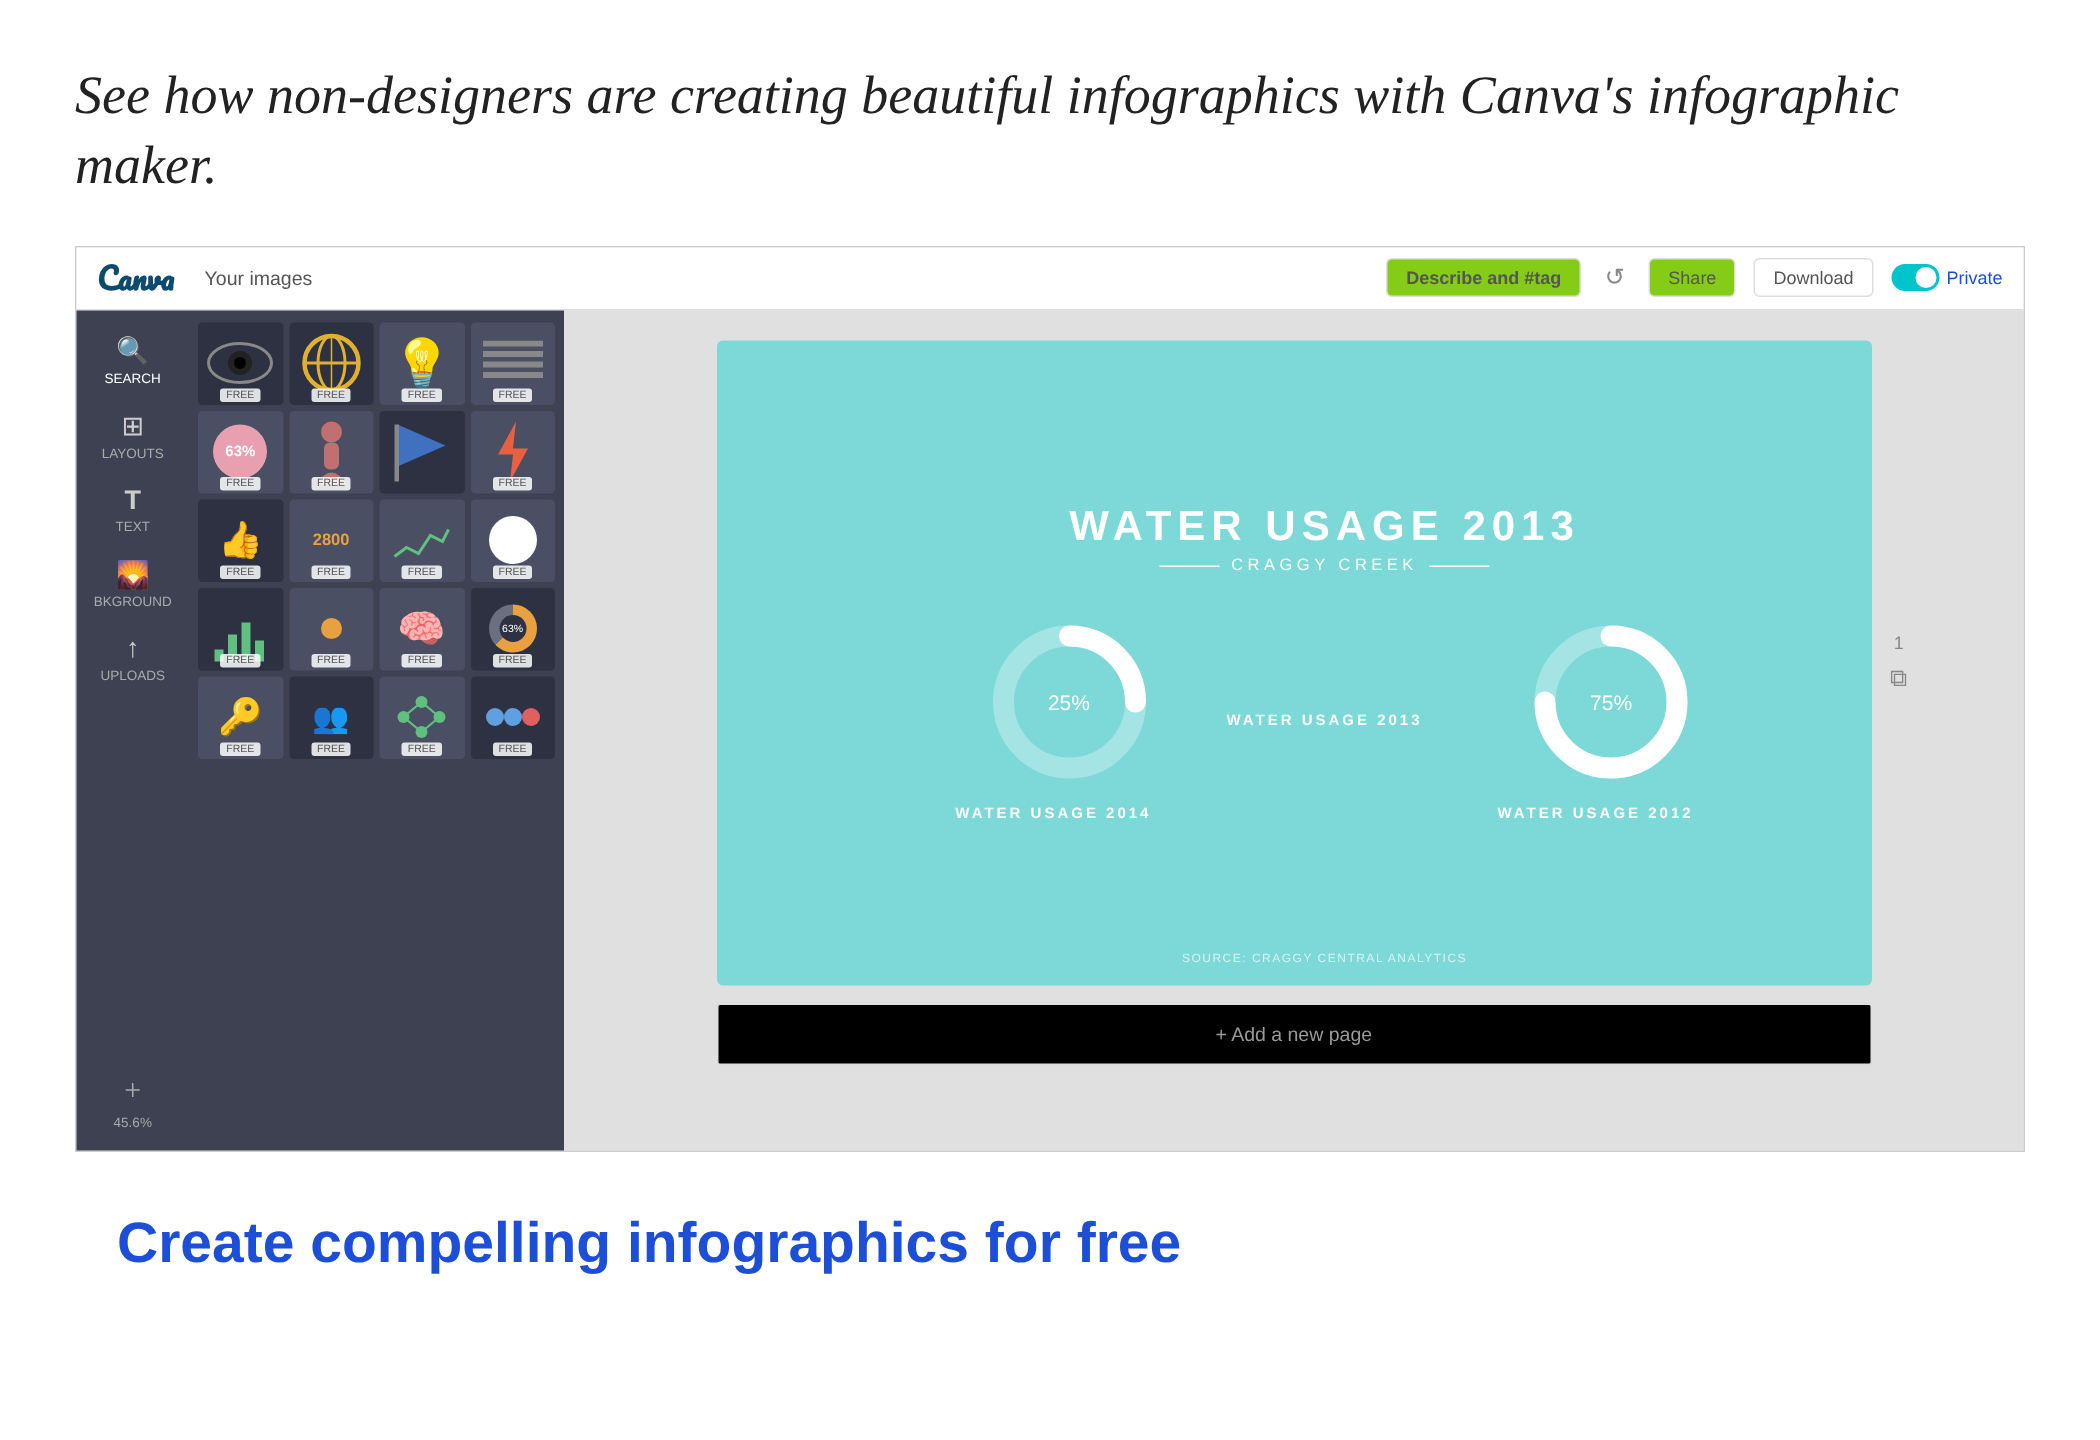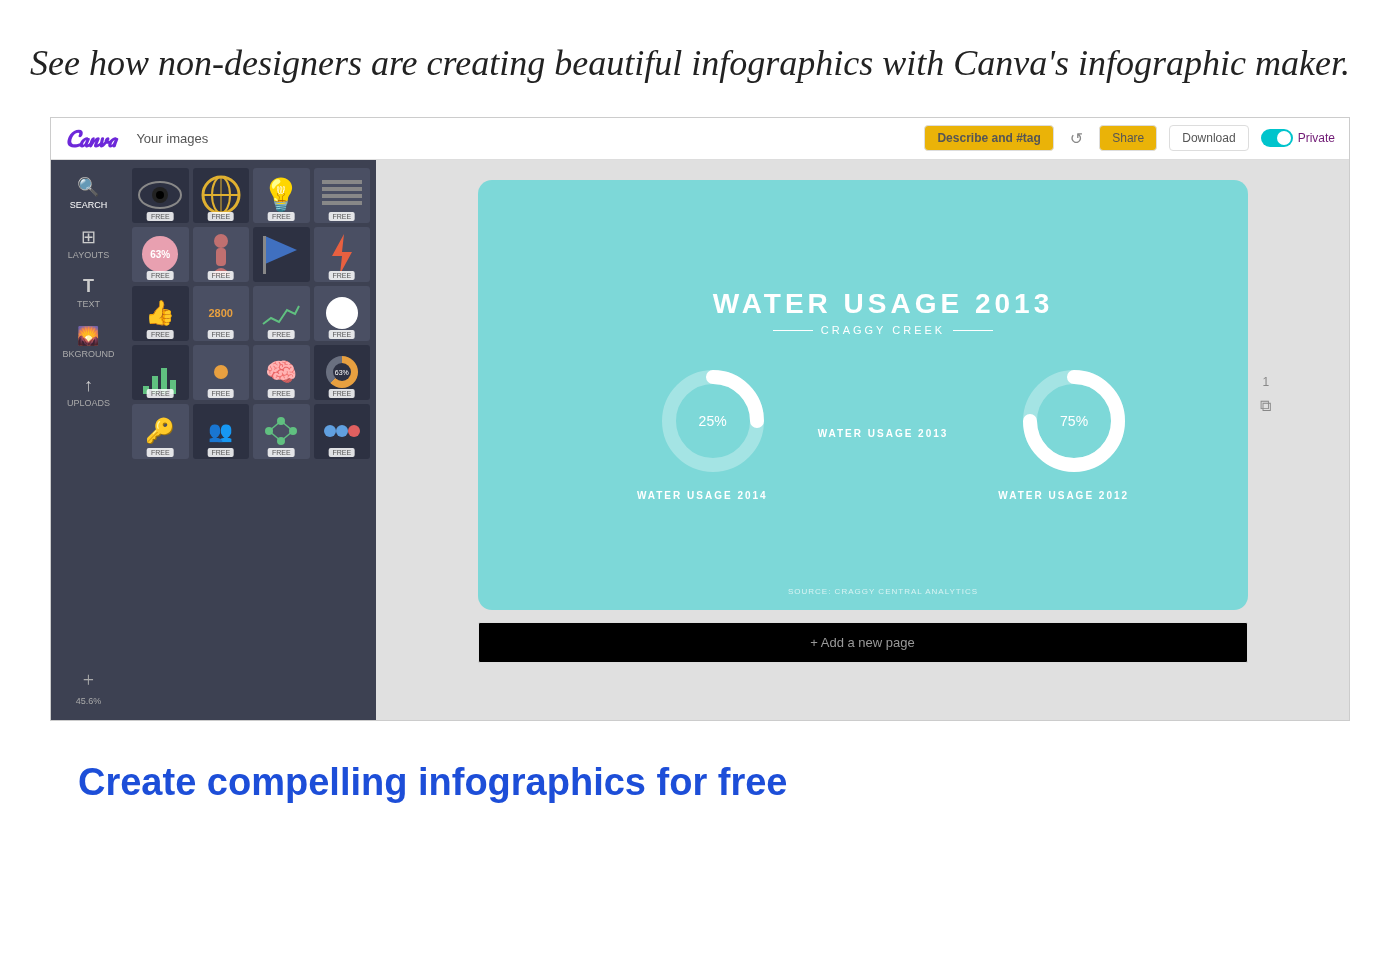--- a/index.html
+++ b/index.html
@@ -5,21 +5,21 @@
     * { box-sizing: border-box; margin: 0; padding: 0; }
     body {
       font-family: Georgia, 'Times New Roman', serif;
       background: #fff;
       width: 1400px;
       min-height: 960px;
     }
 
     
     .hero-text {
-      padding: 40px 50px 30px 30px;
+      padding: 40px 50px 30px 50px;
       font-style: italic;
       font-size: 36px;
       line-height: 1.3;
       color: #222;
       font-weight: 400;
     }
 
     
     .ui-container {
       margin: 0 50px;
@@ -35,22 +35,21 @@
       height: 42px;
       display: flex;
       align-items: center;
       padding: 0 14px;
       border-bottom: 1px solid #ddd;
       gap: 12px;
     }
 
     .canva-logo {
       font-family: 'Pacifico', cursive, Georgia, serif;
-      font-style: italic;
-      color: #6d28d9;
+      color: #0c4a6e;
       font-size: 20px;
       font-weight: bold;
       margin-right: 8px;
     }
 
     .your-designs {
       font-family: Arial, sans-serif;
       font-size: 13px;
       color: #555;
     }
@@ -67,36 +66,36 @@
       font-family: Arial, sans-serif;
     }
 
     .nav-btn {
       font-family: Arial, sans-serif;
       font-size: 12px;
       color: #555;
       padding: 5px 12px;
       border: 1px solid #ddd;
       border-radius: 4px;
-      background: #eab308;
+      background: #84cc16;
       cursor: pointer;
     }
 
     .nav-btn-download {
       background: #fff;
       color: #555;
     }
 
     .private-toggle {
       display: flex;
       align-items: center;
       gap: 5px;
       font-family: Arial, sans-serif;
       font-size: 12px;
-      color: #701a75;
+      color: #1d4ed8;
     }
 
     .toggle-circle {
       width: 32px;
       height: 18px;
       background: #00c4cc;
       border-radius: 9px;
       position: relative;
     }
     .toggle-circle::after {
@@ -242,21 +241,21 @@
     
     .infographic-canvas {
       background: #7dd8d8;
       width: 770px;
       height: 430px;
       display: flex;
       flex-direction: column;
       align-items: center;
       justify-content: center;
       position: relative;
-      border-radius: 14px;
+      border-radius: 4px;
       padding-left: 41px;
     }
 
     .infographic-title {
       font-family: Arial, Helvetica, sans-serif;
       font-size: 28px;
       font-weight: bold;
       color: #fff;
       letter-spacing: 4px;
       text-transform: uppercase;

